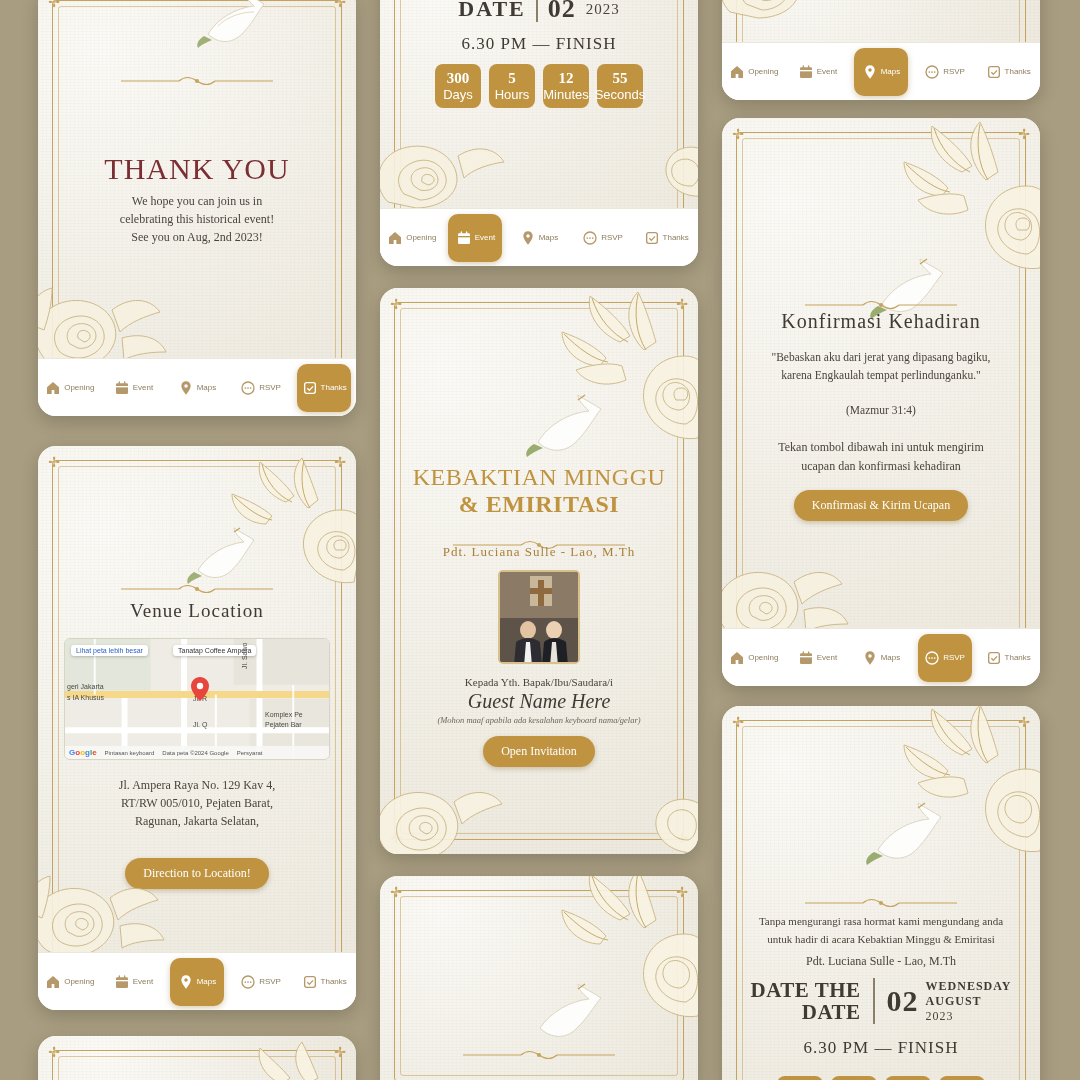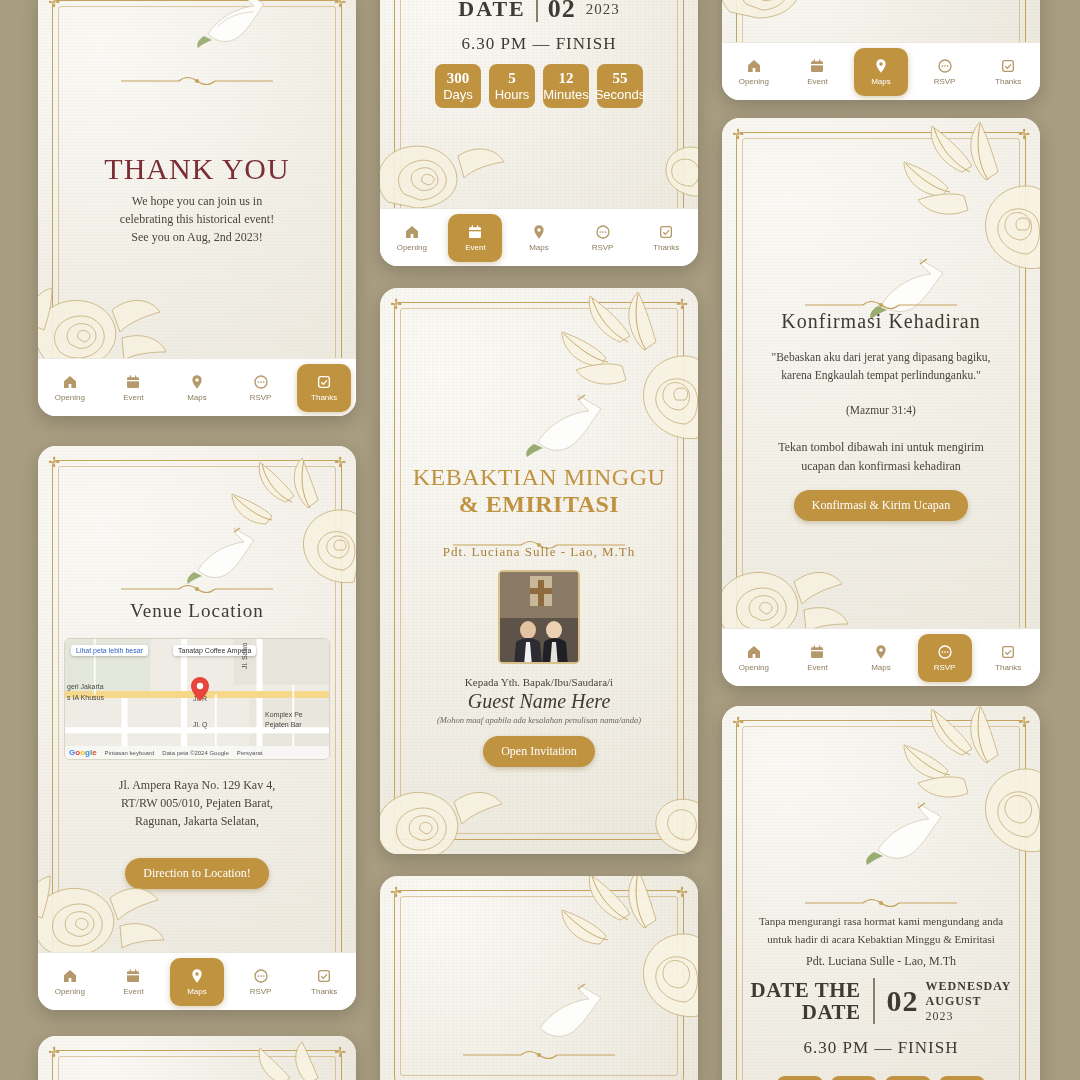--- a/index.html
+++ b/index.html
@@ -108,21 +108,20 @@
     align-items: center;
     justify-content: space-around;
     border-top: 1px solid #ece7dc;
     z-index: 6;
   }
   .nav-item {
     width: 54px;
     height: 48px;
     border-radius: 10px;
     display: flex;
-    flex-direction: column;
     align-items: center;
     justify-content: center;
     gap: 3px;
     color: #b6996a;
   }
   .nav-item .lbl {
     font-size: 8px;
     font-family: "Liberation Sans", sans-serif;
     color: #8d7d5f;
   }
@@ -668,21 +667,21 @@
           <path d="M26 70 h4 l2 24 h-8z" fill="#f2f2f2"></path>
           <ellipse cx="54" cy="58" rx="8" ry="9" fill="#ecd0b2"></ellipse>
           <path d="M44 70 q10 -8 22 0 l2 24 h-26z" fill="#1f2026"></path>
           <path d="M52 70 h4 l2 24 h-8z" fill="#e9e4da"></path>
         </svg>
       </div>
 
       <div class="t-center" style="position:absolute; left:0; right:0; top:388px;">
         <div class="body-txt" style="font-size:11px; color:#4a443c;">Kepada Yth. Bapak/Ibu/Saudara/i</div>
         <div class="script" style="font-size:20px; color:#3f3a33; margin-top:2px;">Guest Name Here</div>
-        <div class="script" style="font-size:8.5px; color:#6d675d; margin-top:2px;">(Mohon maaf apabila ada kesalahan penulisan nama/anda)</div>
+        <div class="script" style="font-size:8.5px; color:#6d675d; margin-top:2px;">(Mohon maaf apabila ada kesalahan keyboard nama/gelar)</div>
       </div>
 
       <div class="t-center" style="position:absolute; left:0; right:0; top:448px;">
         <button class="btn">Open Invitation</button>
       </div>
 
       <div class="rose" style="left:-12px; bottom:-8px;">
         <svg width="150" height="130" viewBox="0 0 150 130">
           <g fill="#f7f1e0" stroke="#cbb684" stroke-width="1">
             <path d="M20 120 C4 104 6 78 28 66 C50 54 80 62 88 84 C96 106 76 126 52 128 C40 129 28 127 20 120Z"></path>

